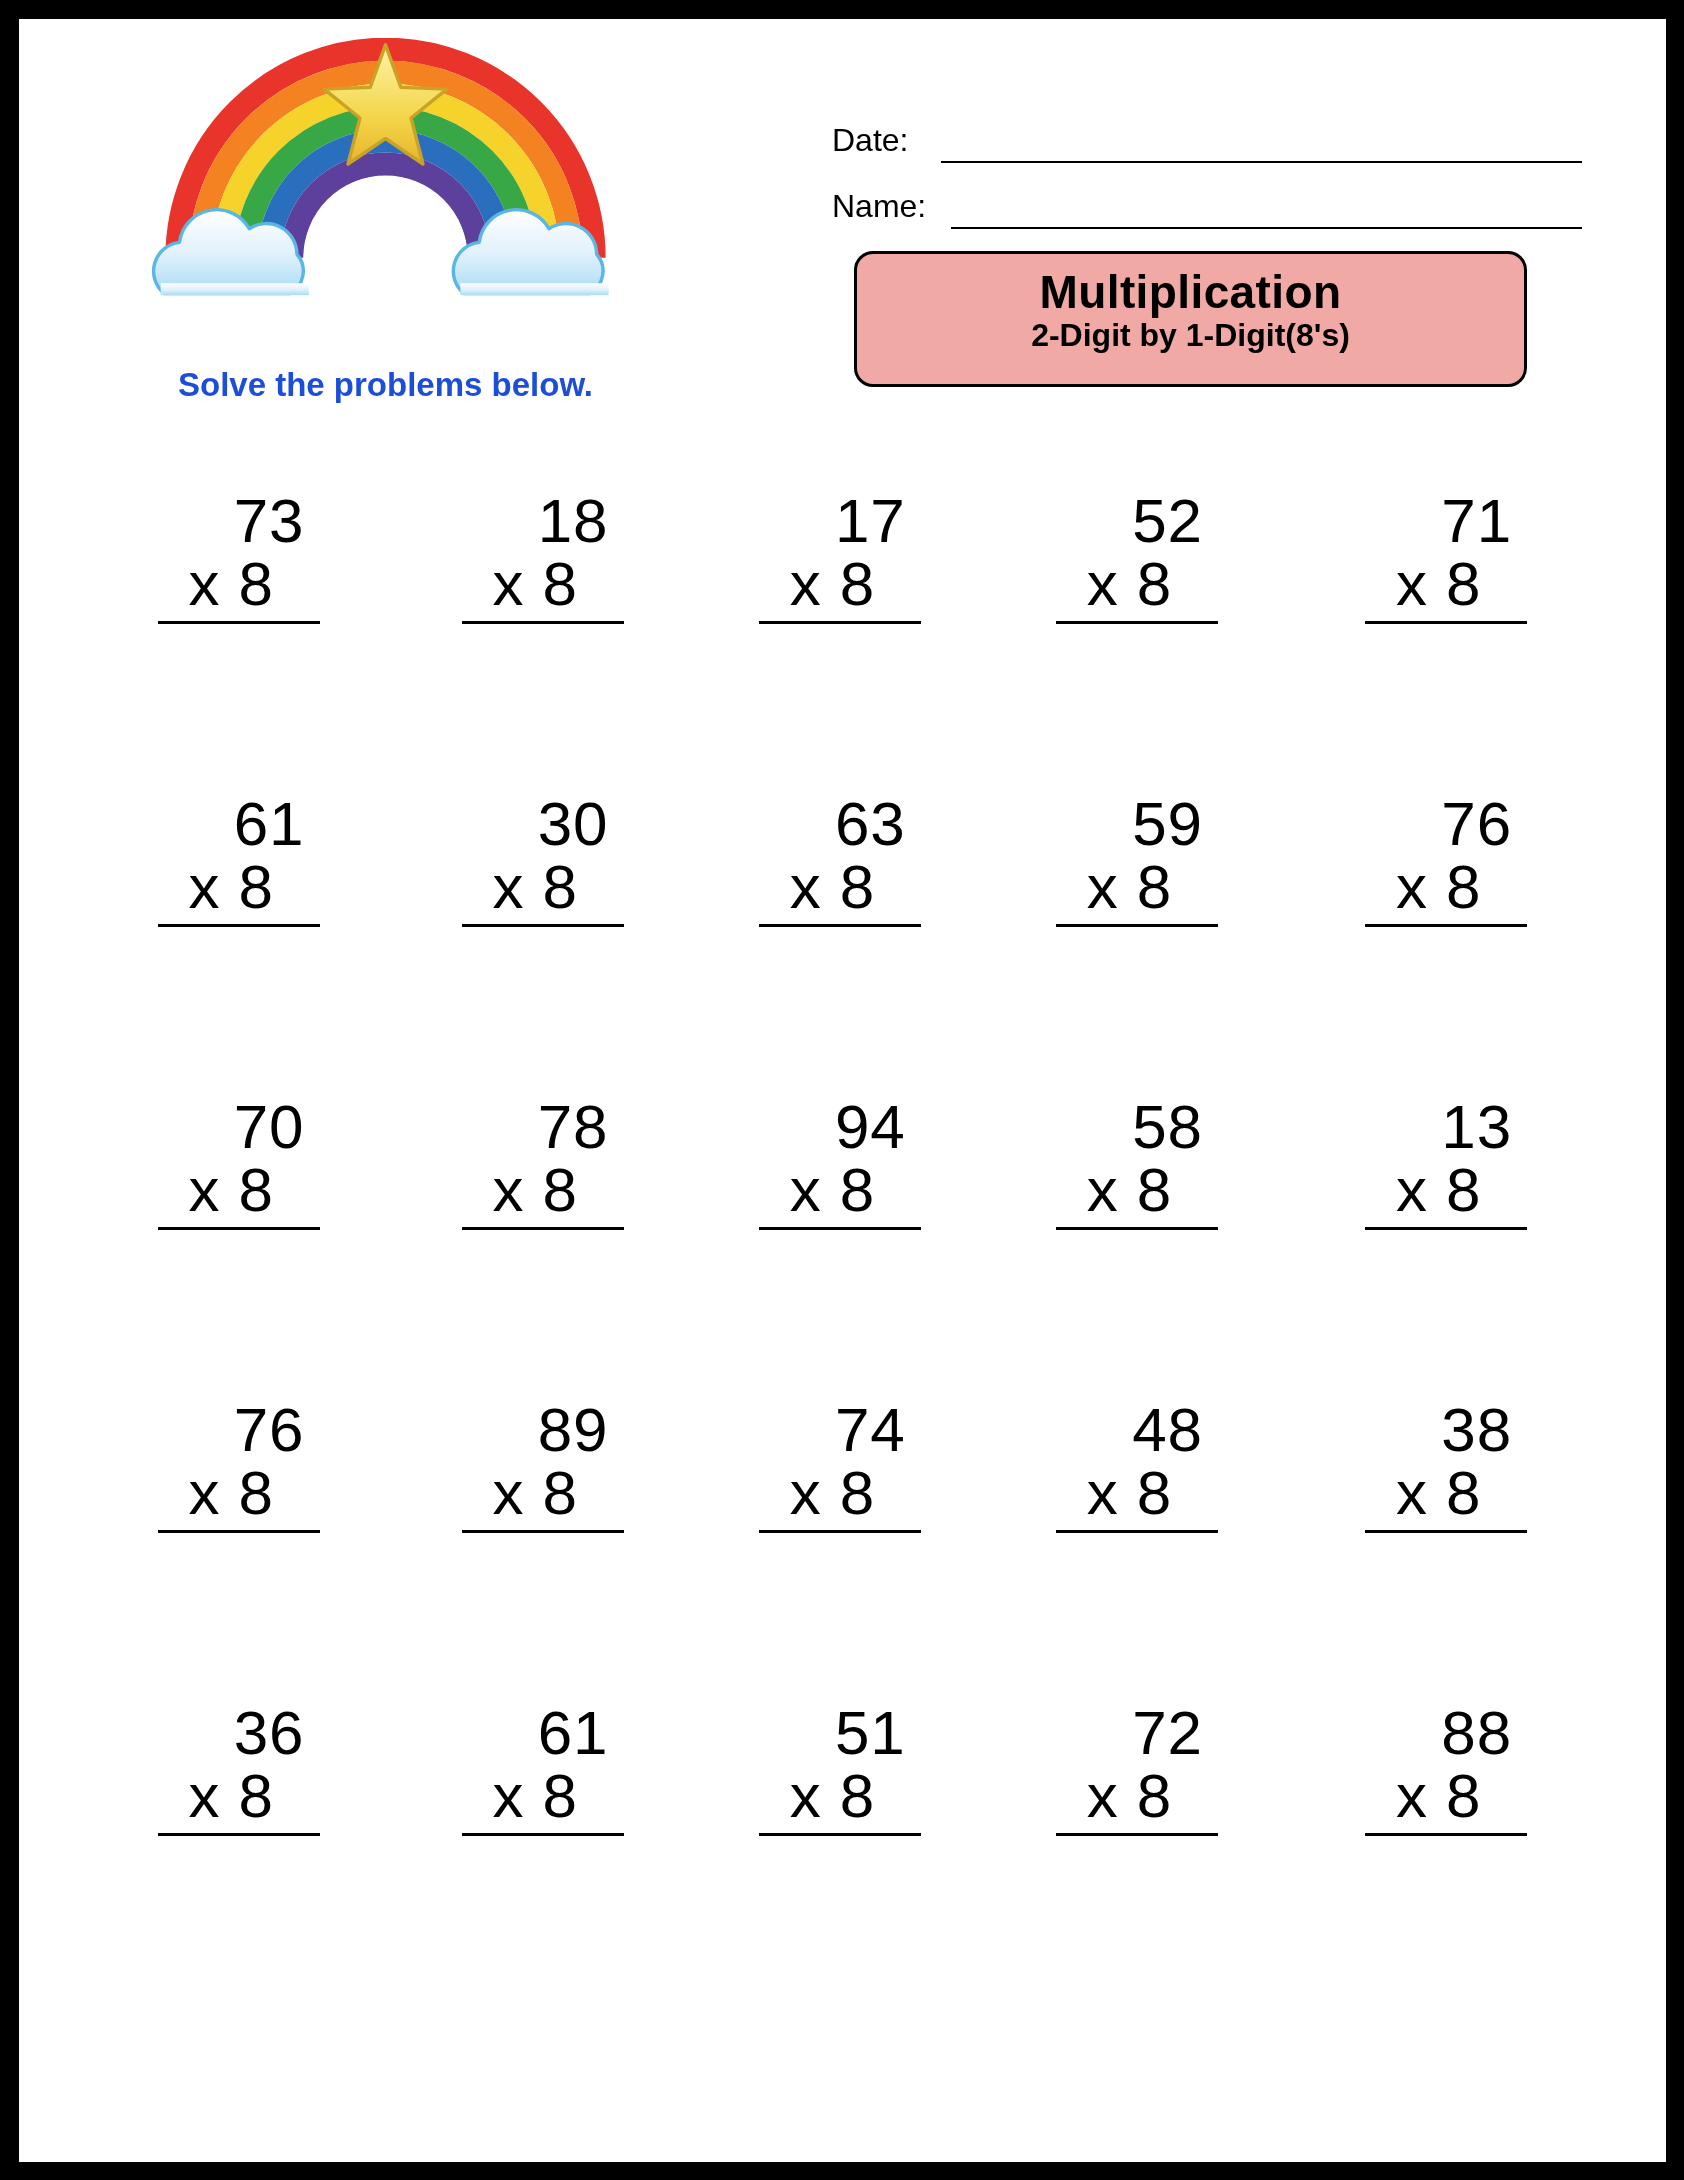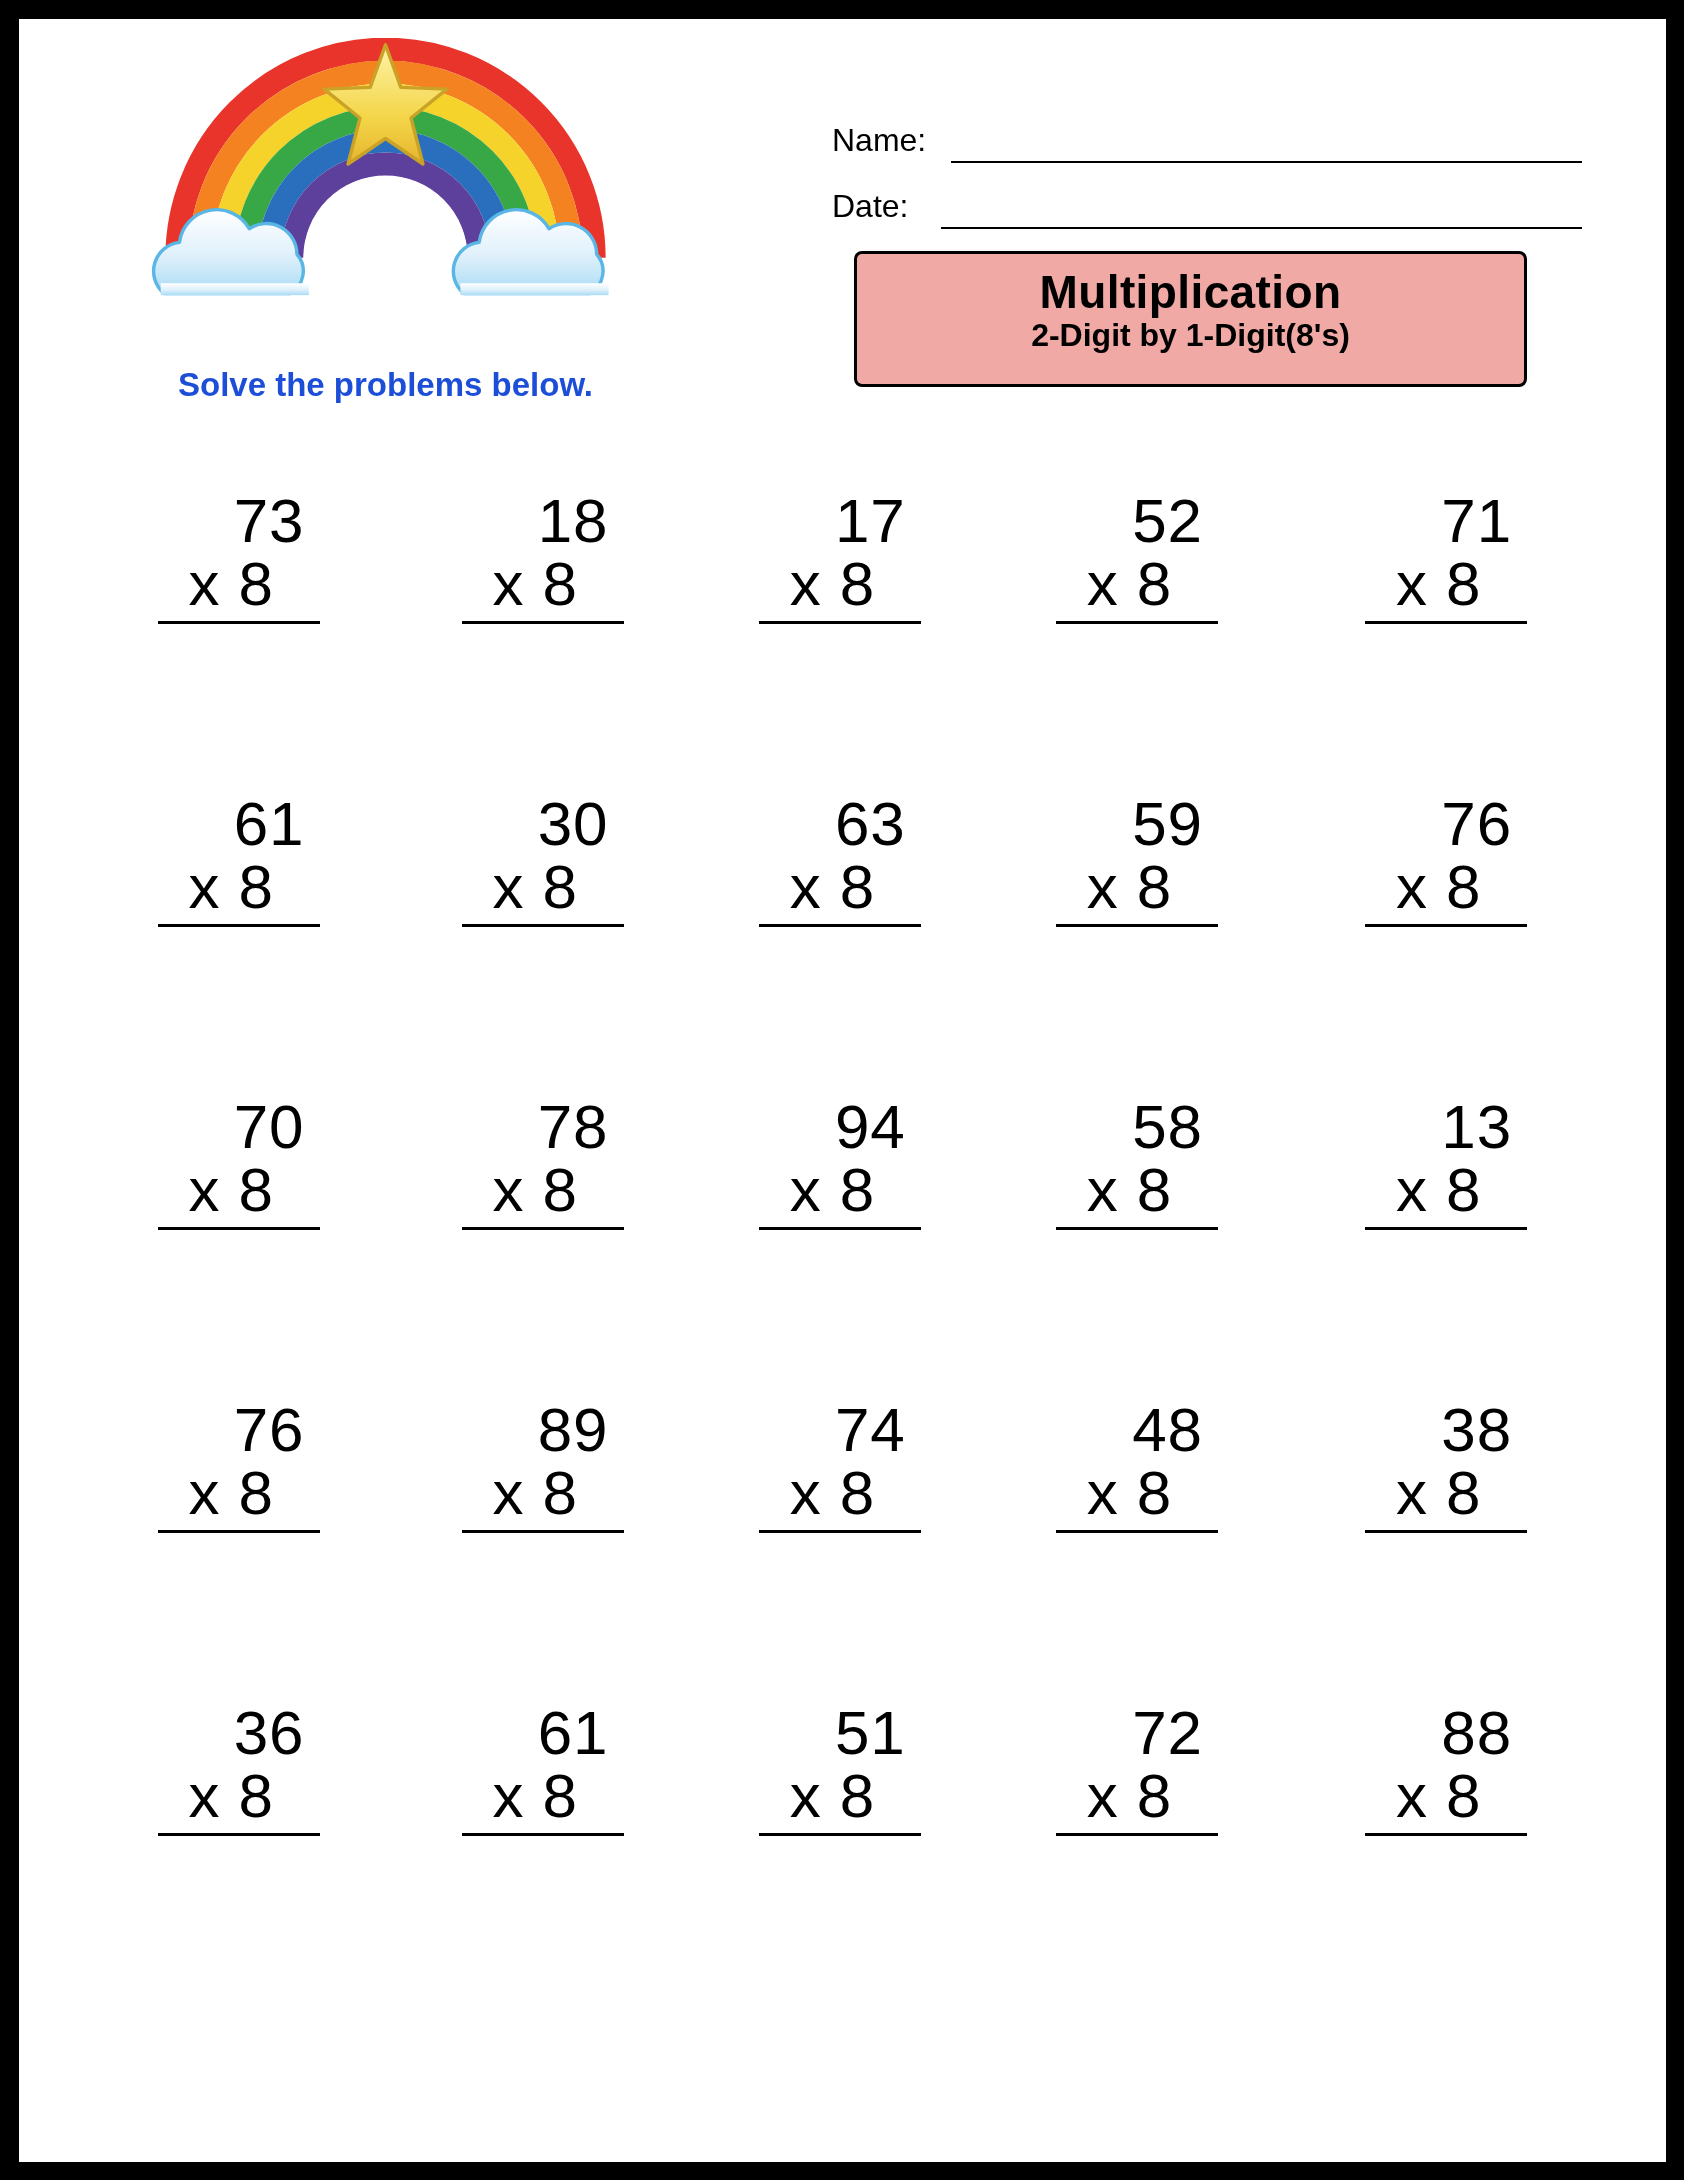--- a/index.html
+++ b/index.html
@@ -95,21 +95,21 @@
 
   .title-box {
     position: absolute;
     left: 835px;
     top: 232px;
     width: 673px;
     height: 136px;
     box-sizing: border-box;
     background: #f0a9a5;
     border: 3.4px solid #000000;
-    border-radius: 8px;
+    border-radius: 19px;
     text-align: center;
   }
   .title-main {
     font-size: 46px;
     font-weight: bold;
     margin-top: 13.6px;
     line-height: 1.06;
     letter-spacing: 0.4px;
   }
   .title-sub {
@@ -230,26 +230,26 @@
 
             <g>
               <path d="M300 8 L318 58 L372 60 L330 94 L344 148 L300 118 L256 148 L270 94 L228 60 L282 58 Z" fill="url(#stargrad)" stroke="#caa227" stroke-width="4" stroke-linejoin="round"></path>
             </g>
           </svg>
         </div>
         <div class="solve-text">Solve the problems below.</div>
       </div>
 
       <div class="name-date">
+        <div class="fieldrow date">
+          <span class="lbl">Date:</span>
+          <span class="line"></span>
+        </div>
         <div class="fieldrow name">
           <span class="lbl">Name:</span>
-          <span class="line"></span>
-        </div>
-        <div class="fieldrow date">
-          <span class="lbl">Date:</span>
           <span class="line"></span>
         </div>
       </div>
 
       <div class="title-box">
         <div class="title-main">Multiplication</div>
         <div class="title-sub">
           <span>2-Digit by 1-Digit</span><span class="sets">(8's)</span>
         </div>
       </div>

